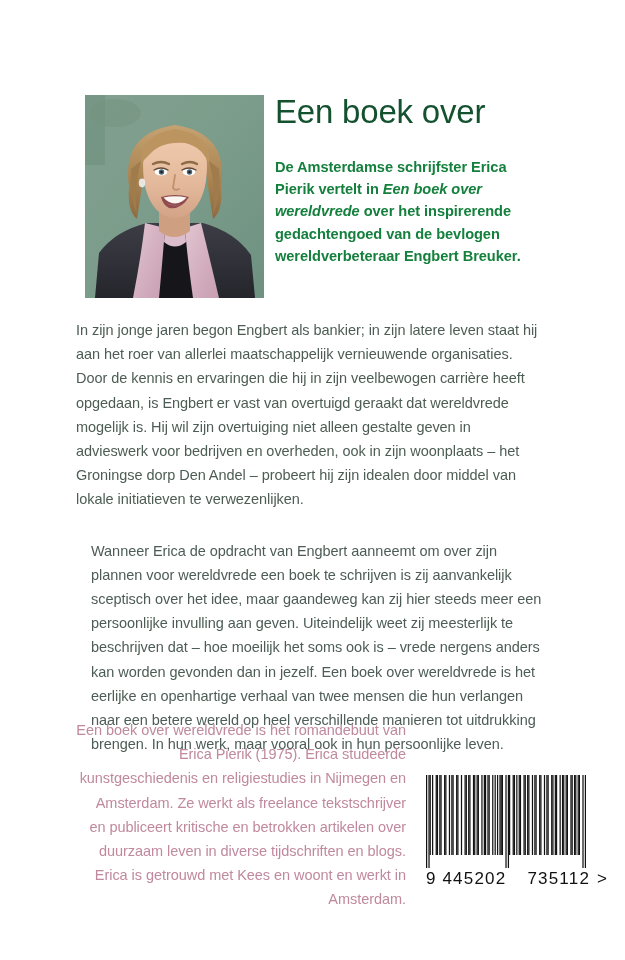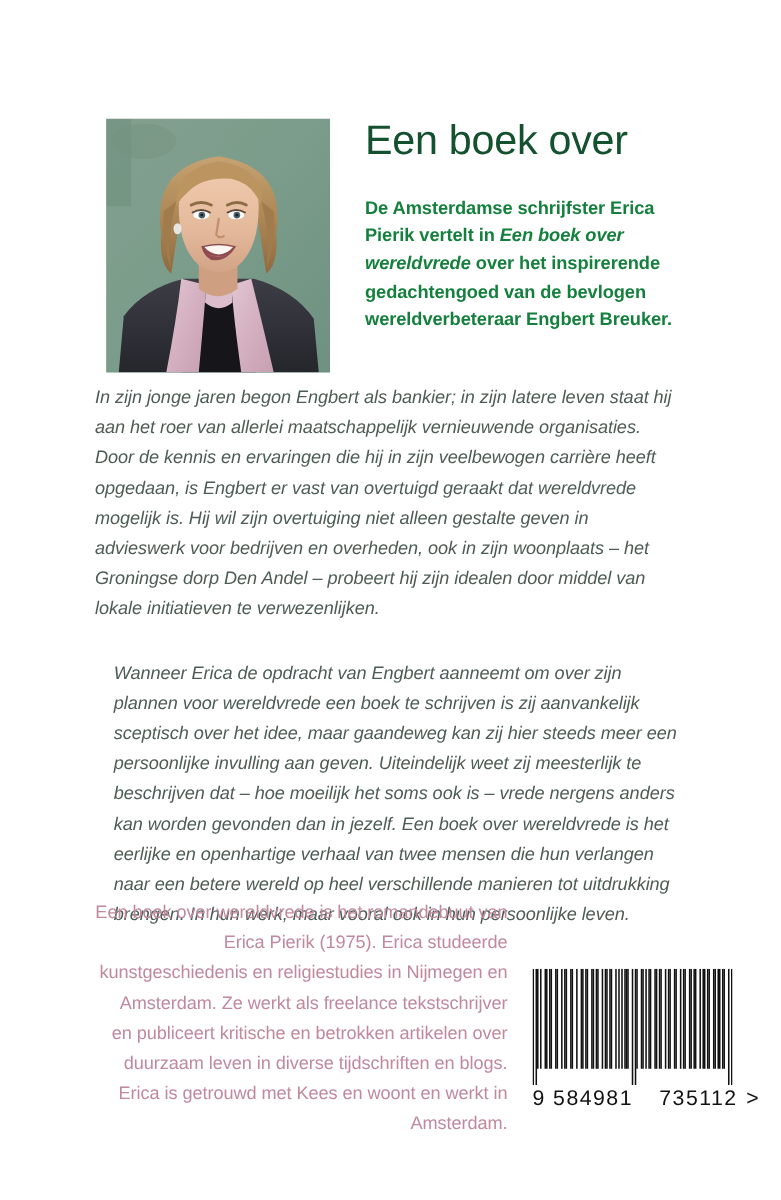--- a/index.html
+++ b/index.html
@@ -29,21 +29,21 @@
     width: 179px;
     height: 203px;
     overflow: hidden;
     background: #7e9f8d;
   }
   .photo-svg { display: block; width: 100%; height: 100%; }
 
   
   .title-block {
     position: absolute;
-    left: 292px;
+    left: 275px;
     top: 92px;
     width: 260px;
   }
   .book-title {
     margin: 0;
     font-size: 33px;
     line-height: 40px;
     font-weight: 400;
     color: #14512f;
     letter-spacing: -0.2px;
@@ -57,23 +57,22 @@
     letter-spacing: -0.05px;
   }
   .blurb em {
     font-style: italic;
   }
 
   
   .body-copy {
     position: absolute;
     left: 76px;
-    top: 306px;
+    top: 318px;
     width: 470px;
-    font-style: italic;
   }
   .body-copy p {
     margin: 0 0 27px 0;
     font-size: 14.5px;
     line-height: 24.2px;
     color: #4d5d55;
     letter-spacing: -0.05px;
   }
   .body-copy p:last-child { margin-bottom: 0; margin-left: 15px; }
 
@@ -286,19 +285,19 @@
           <rect x="147.970" y="0" width="1.227" height="80"></rect>
           <rect x="149.173" y="0" width="1.227" height="80"></rect>
           <rect x="151.579" y="0" width="1.227" height="80"></rect>
           <rect x="152.782" y="0" width="1.227" height="80"></rect>
           <rect x="156.391" y="0" width="1.227" height="93"></rect>
           <rect x="158.797" y="0" width="1.227" height="93"></rect>
         </g>
     </svg>
     <div class="barcode-digits">
       <span class="bc-lead">9</span>
-      <span class="bc-left">584981</span>
+      <span class="bc-left">445202</span>
       <span class="bc-right">735112</span>
       <span class="bc-gt">&gt;</span>
     </div>
   </div>
 
 </div>
 
 </body></html>

